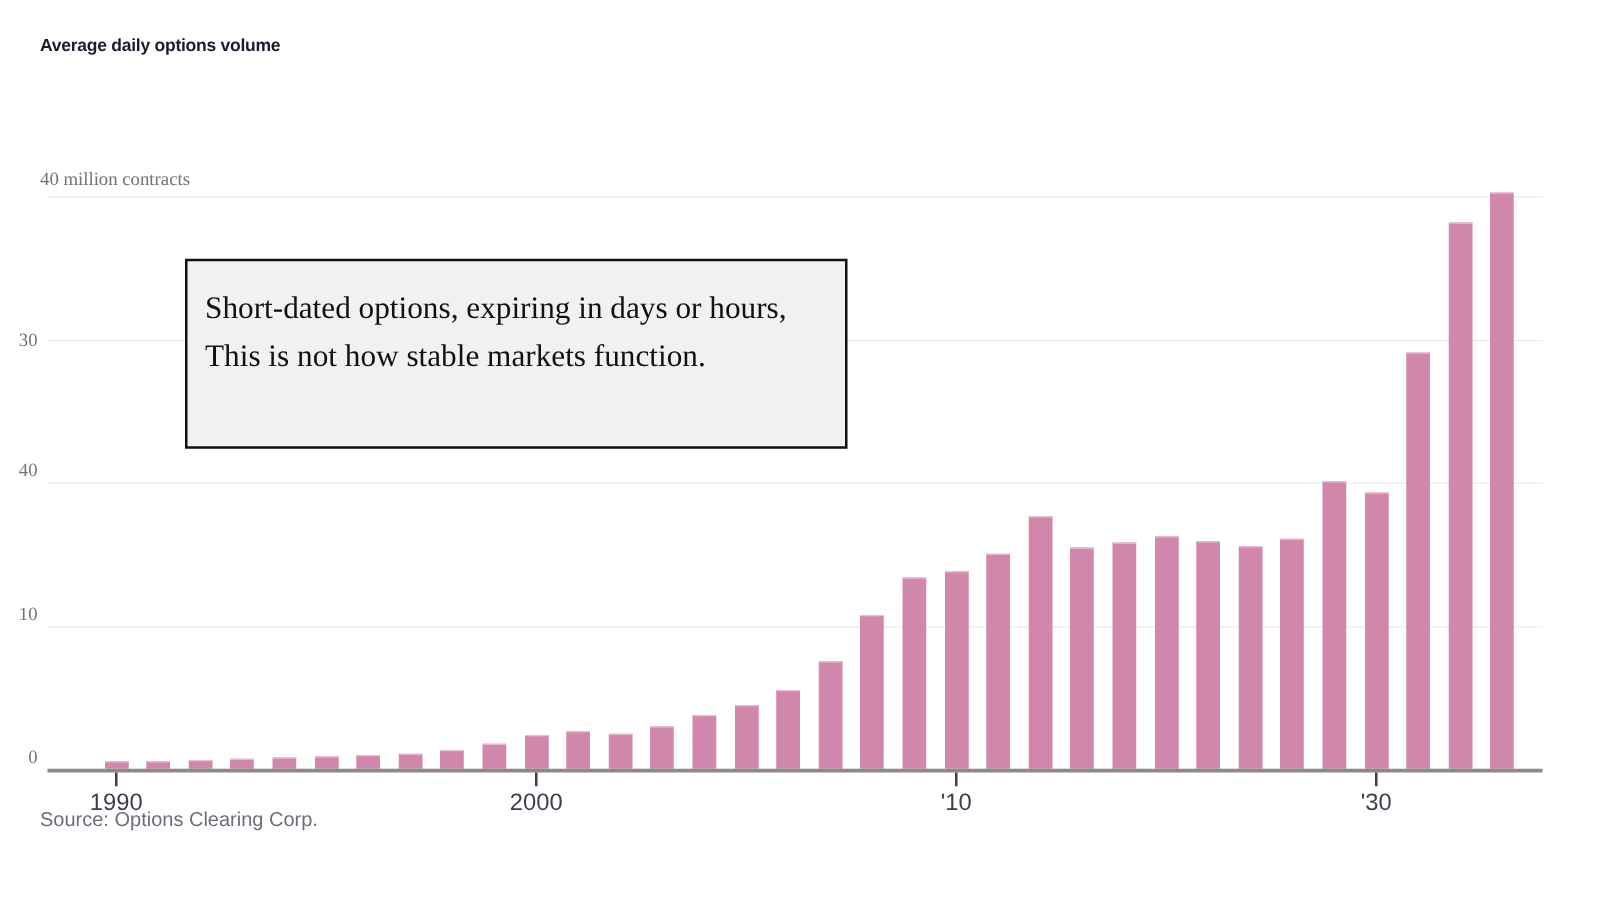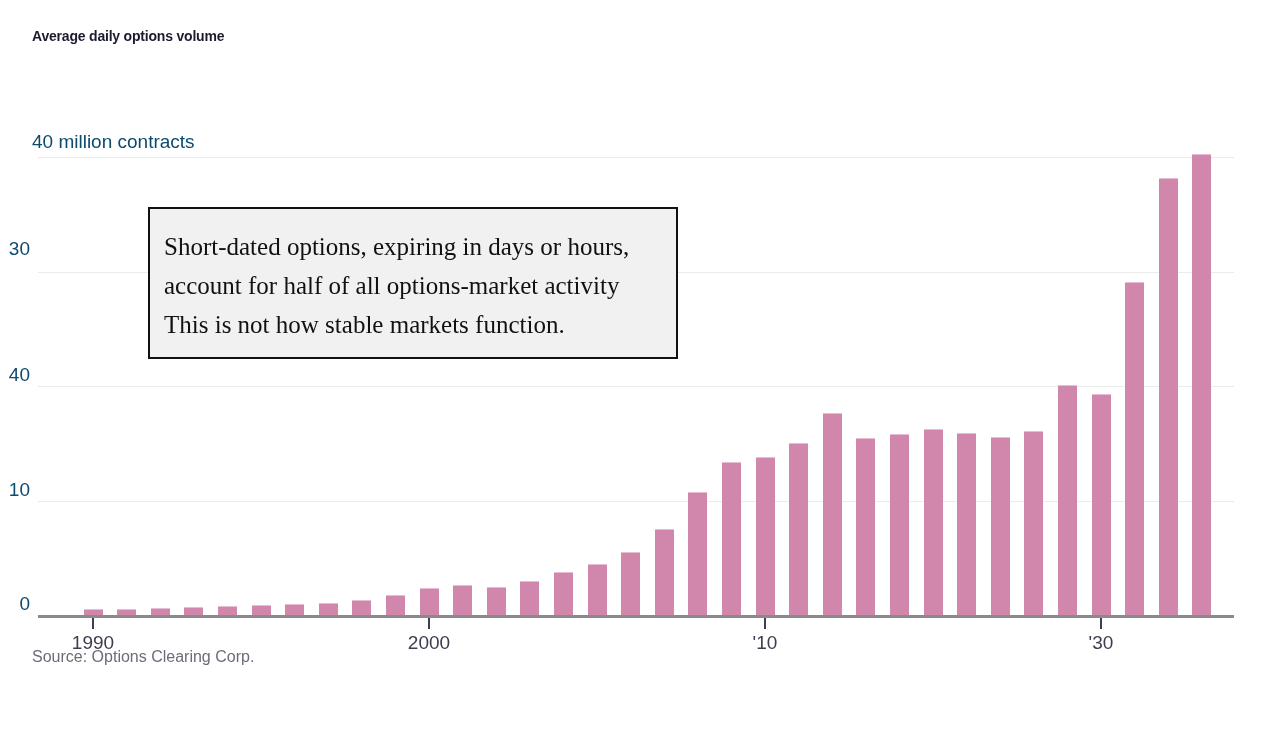--- a/index.html
+++ b/index.html
@@ -44,23 +44,24 @@
     height: 1px;
     background: #ebebeb;
   }
 
   
   .ytick {
     position: absolute;
     right: 100%;
     margin-right: 8px;
     transform: translateY(-100%);
-    font-size: 19px;
-    color: #0c4a6e;
-    white-space: nowrap;
+    font-size: 15px;
+    color: #737373;
+    white-space: nowrap;
+    font-family: Liberation Serif, serif;
   }
   .ytick.units {
     right: auto;
     left: 0;
     margin-right: 0;
     margin-left: 0;
   }
 
   
   .x-axis-line {
@@ -143,21 +144,21 @@
 <div class="plot-area">
 
   <div id="gridlines-host">
       <div class="gridline" style="top: 515px;"></div>
       <div class="ytick" style="top: 515px;">0</div>
       <div class="gridline" style="top: 400.556px;"></div>
       <div class="ytick" style="top: 400.556px;">10</div>
       <div class="gridline" style="top: 286.111px;"></div>
       <div class="ytick" style="top: 286.111px;">40</div>
       <div class="gridline" style="top: 171.667px;"></div>
-      <div class="ytick" style="top: 160px; margin-left: 40px;">30</div>
+      <div class="ytick" style="top: 182px; margin-left: 40px;">30</div>
       <div class="gridline" style="top: 57.2222px;"></div>
       <div class="ytick units" style="top: 57.2222px; left: 0px; margin-left: -6px; margin-top: -4px;">40 million contracts</div>
     </div>
 
   <div class="bars-layer" id="bars-host">
       <div class="bar" title="1990: 0.45" style="height: 5.15px; left: 45.5px; background: rgb(209, 135, 172);"></div>
       <div class="bar" title="1991: 0.4" style="height: 4.57778px; left: 79.1px; background: rgb(209, 135, 172);"></div>
       <div class="bar" title="1992: 0.5" style="height: 5.72222px; left: 112.7px; background: rgb(209, 135, 172);"></div>
       <div class="bar" title="1993: 0.6" style="height: 6.86667px; left: 146.3px; background: rgb(209, 135, 172);"></div>
       <div class="bar" title="1994: 0.7" style="height: 8.01111px; left: 179.9px; background: rgb(209, 135, 172);"></div>
@@ -202,17 +203,16 @@
       <div class="xtick-mark" style="left: 726px;"></div>
       <div class="xtick-label" style="left: 727px;">'10</div>
       <div class="xtick-mark" style="left: 1062px;"></div>
       <div class="xtick-label" style="left: 1063px;">'30</div>
     </div>
 
 </div>
 
 <div class="annotation-box">
   <div class="annotation-line">Short-dated options, expiring in days or hours,</div>
-  <div class="annotation-line">account for half of all options-market activity</div>
   <div class="annotation-line">This is not how stable markets function.</div>
 </div>
 
 <div class="source-note">Source: Options Clearing Corp.</div>
 
 </body></html>

